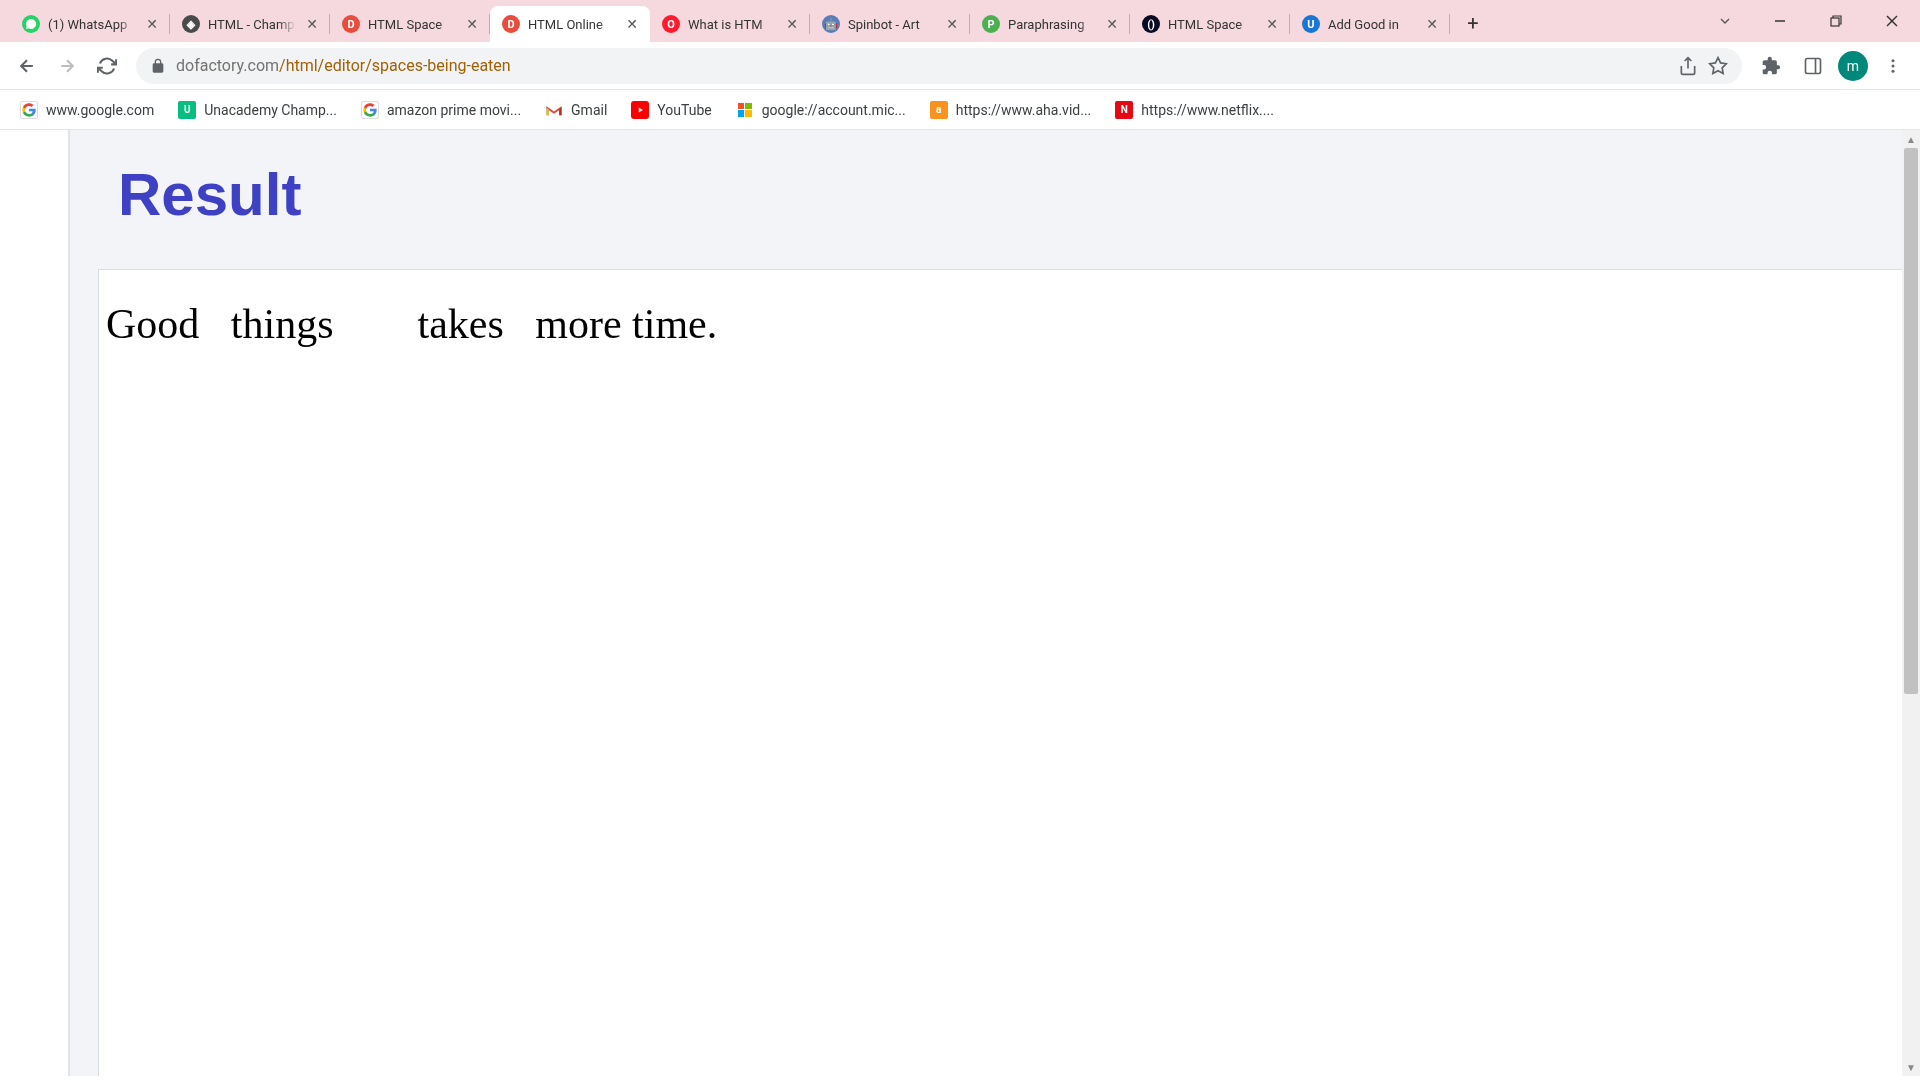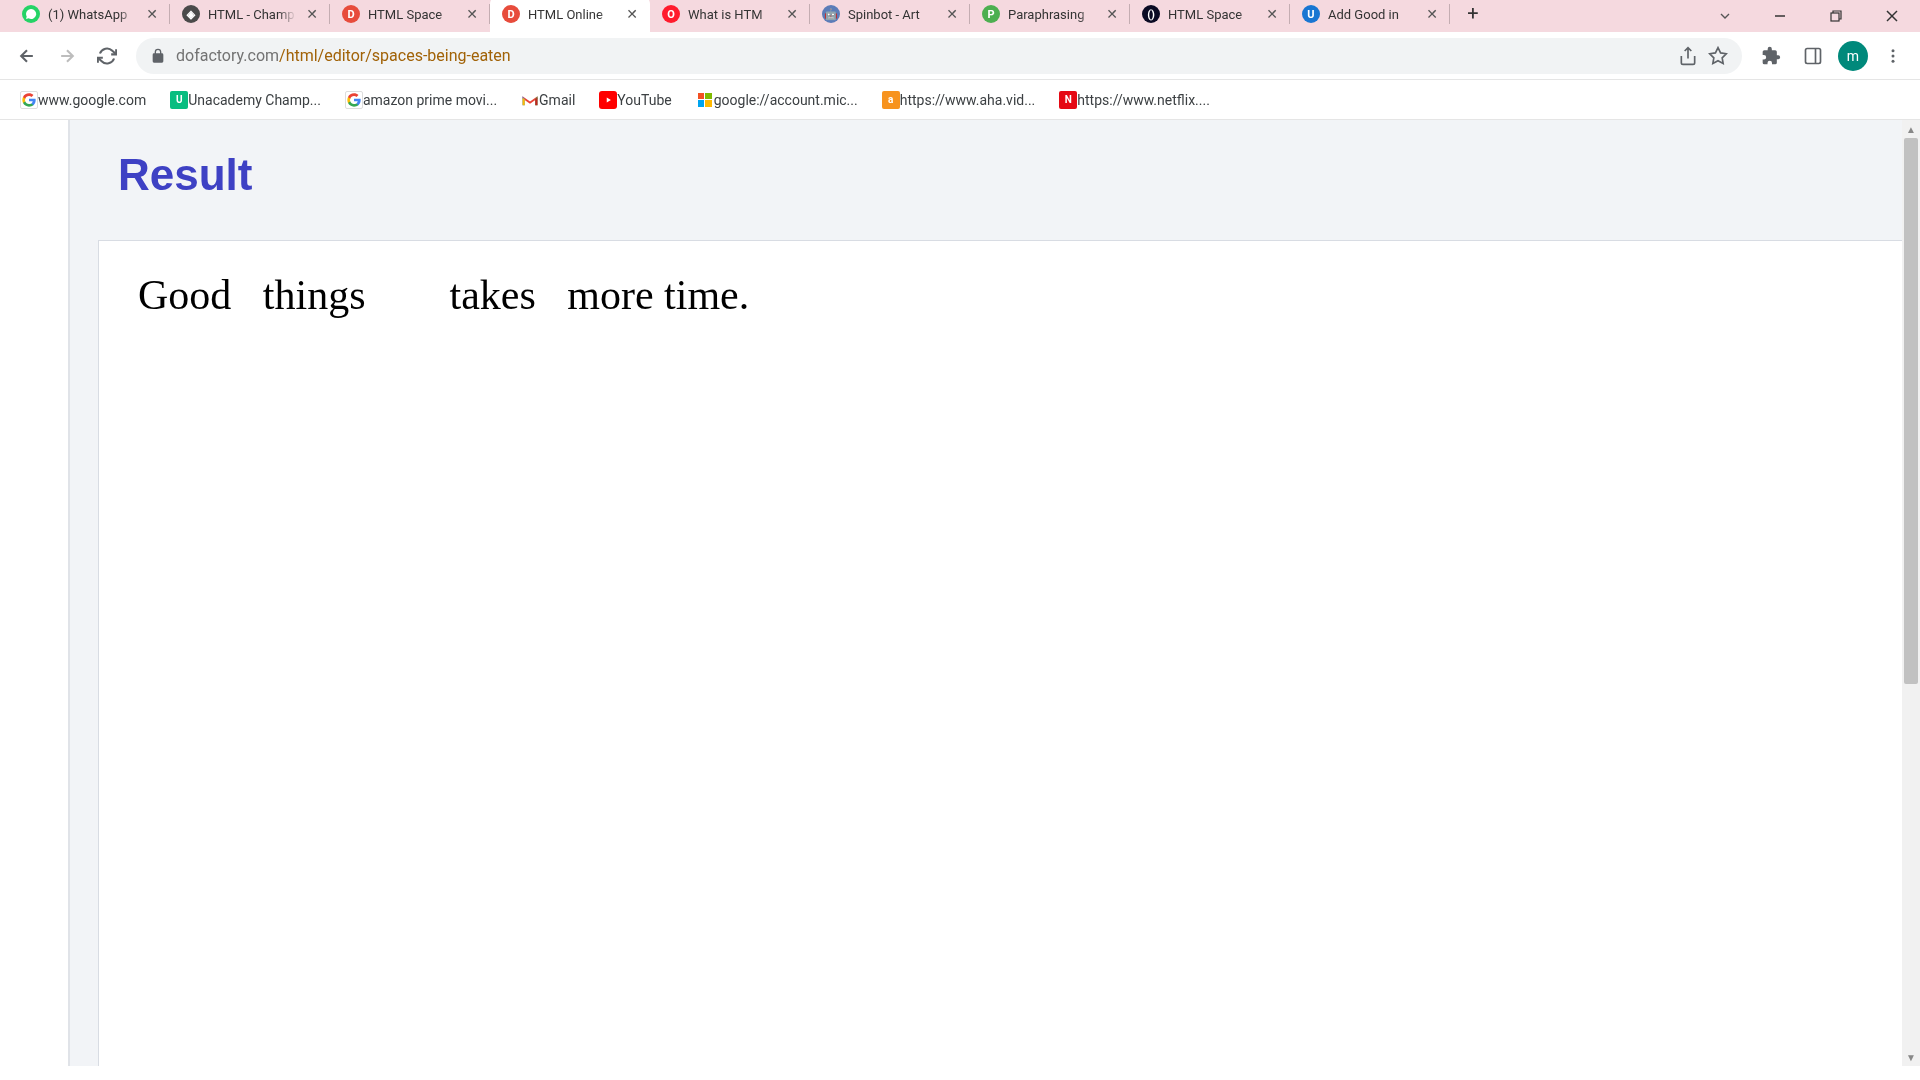--- a/index.html
+++ b/index.html
@@ -11,21 +11,21 @@
     body {
       font-family: -apple-system, BlinkMacSystemFont, "Segoe UI", Roboto, sans-serif;
       background: #fff;
       width: 1920px;
       height: 1080px;
       overflow: hidden;
     }
     
     
     .titlebar {
-      height: 32px;
+      height: 42px;
       background: #f5d9df;
       display: flex;
       align-items: flex-end;
       padding-left: 10px;
       position: relative;
     }
     
     .tabs-container {
       display: flex;
       align-items: flex-end;
@@ -242,20 +242,21 @@
       display: flex;
       align-items: center;
       padding: 0 10px;
       gap: 4px;
       border-bottom: 1px solid #e5e5e5;
     }
     
     .bookmark {
       display: flex;
       align-items: center;
+      gap: 8px;
       padding: 6px 10px;
       font-size: 14px;
       color: #3c4043;
       cursor: pointer;
       border-radius: 4px;
       white-space: nowrap;
     }
     
     .bookmark-icon {
       width: 18px;
@@ -296,34 +297,34 @@
       display: flex;
       flex-direction: column;
       position: relative;
     }
     
     .result-header {
       padding: 30px 40px 40px 48px;
     }
     
     .result-title {
-      font-size: 44px;
+      font-size: 60px;
       font-weight: 600;
       color: #3e41c4;
       font-family: "Segoe UI", sans-serif;
     }
     
     .result-panel {
       flex: 1;
       background: #fff;
       border: 1px solid #d8dce3;
       border-right: none;
       border-bottom: none;
       margin-left: 28px;
-      padding: 30px 39px;
+      padding: 30px 7px;
     }
     
     .result-text {
       font-family: "Times New Roman", Times, serif;
       font-size: 42px;
       color: #000;
       white-space: pre;
     }
     
     .scrollbar {

